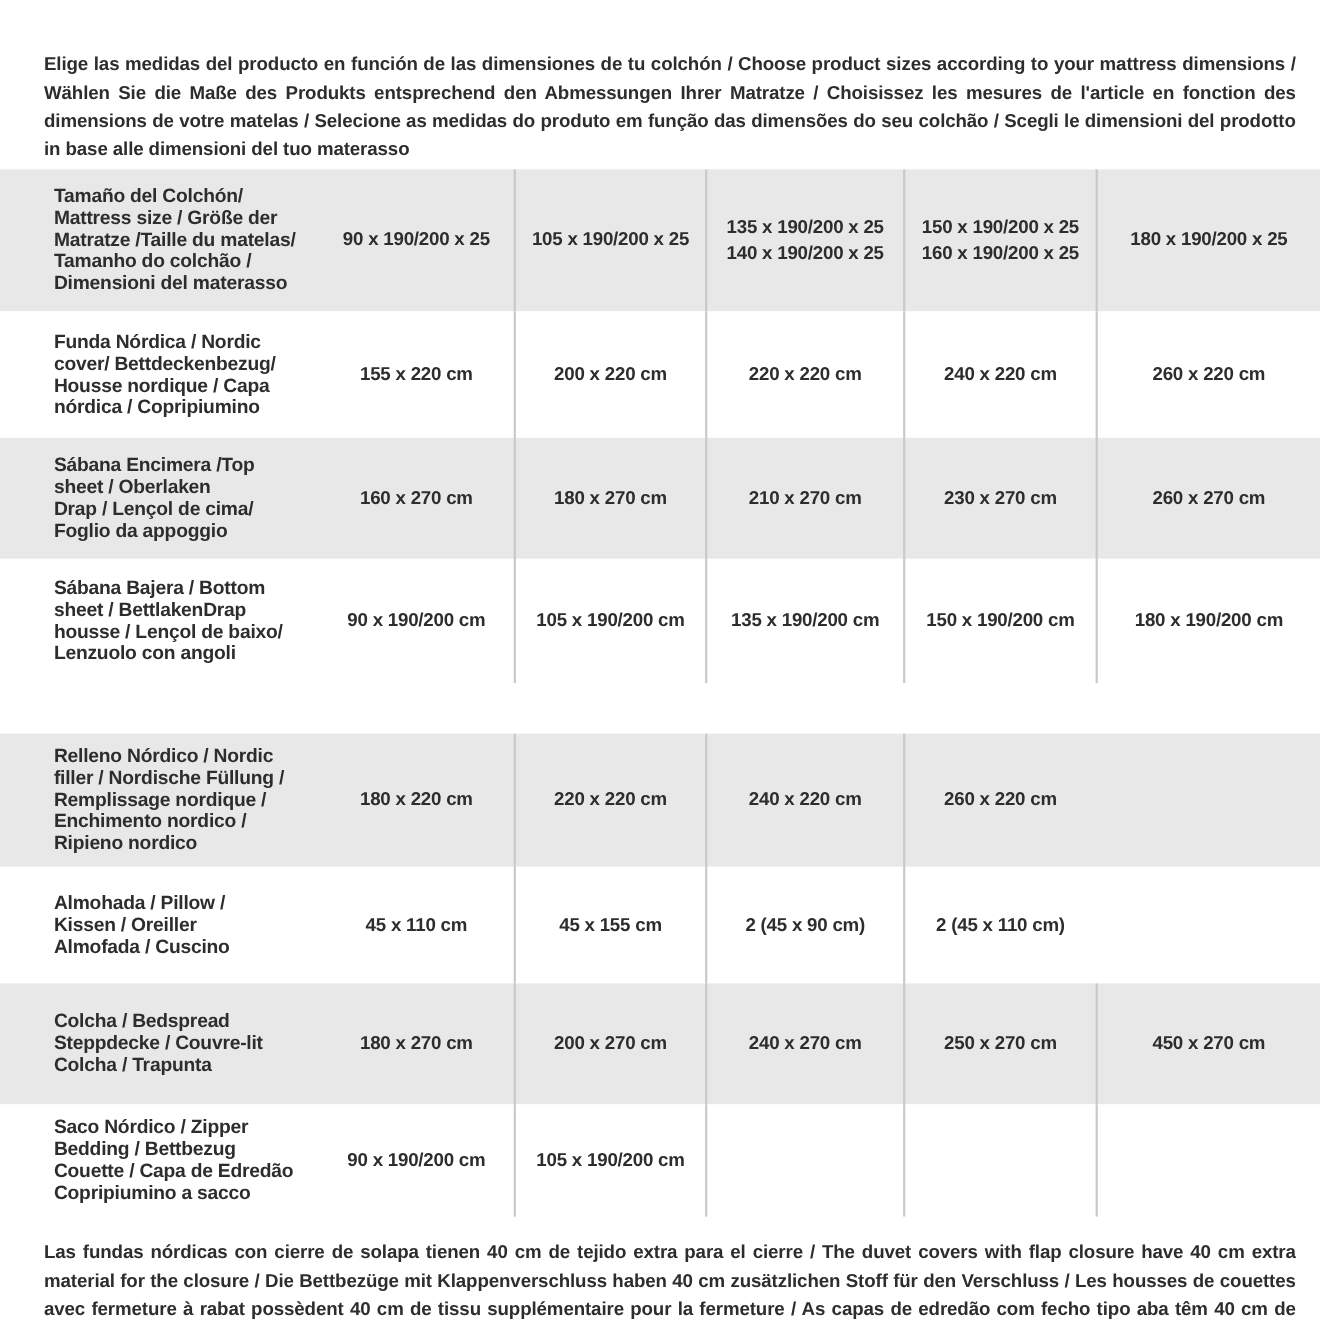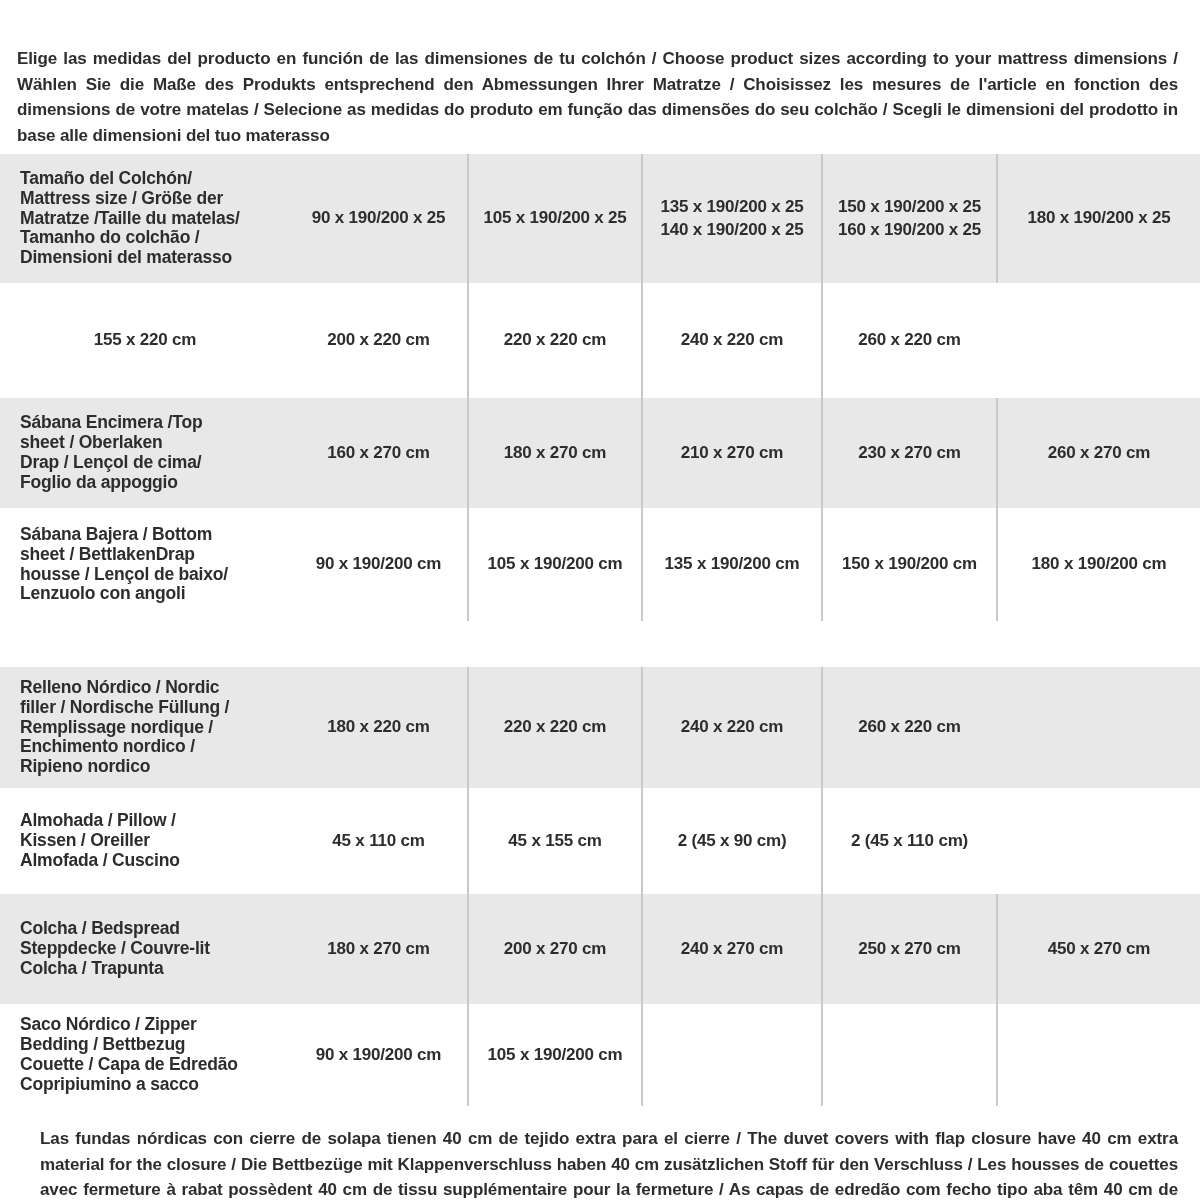--- a/index.html
+++ b/index.html
@@ -9,21 +9,21 @@
   }
   body {
     width: 1200px;
     height: 1200px;
     font-family: "Liberation Sans", sans-serif;
     font-weight: bold;
     color: #2d2d2d;
     overflow: hidden;
   }
   .intro {
-    margin: 46px 22px 0 17px;
+    margin: 46px 22px 0 40px;
     font-size: 17px;
     line-height: 25.5px;
     text-align: justify;
     letter-spacing: -0.1px;
   }
   .size-table {
     margin-top: 6px;
     width: 1200px;
   }
   .row {
@@ -51,21 +51,21 @@
     white-space: pre-line;
     letter-spacing: -0.2px;
   }
   
   .row > .cell:nth-child(n+3) {
     border-left: 2px solid #c9c9c9;
   }
   .cell.label {
     justify-content: flex-start;
     text-align: left;
-    padding-left: 20px;
+    padding-left: 49px;
     padding-right: 8px;
     font-size: 17.5px;
     line-height: 1.14;
   }
   .footnote {
     margin: 20px 22px 10px 40px;
     font-size: 17px;
     line-height: 25.5px;
     text-align: justify;
     letter-spacing: -0.1px;
@@ -87,20 +87,24 @@
     <div class="cell">90 x 190/200 x 25</div>
     <div class="cell">105 x 190/200 x 25</div>
     <div class="cell">135 x 190/200 x 25
 140 x 190/200 x 25</div>
     <div class="cell">150 x 190/200 x 25
 160 x 190/200 x 25</div>
     <div class="cell">180 x 190/200 x 25</div>
   </div>
 
   <div class="row plain r-funda">
+    <div class="cell label">Funda Nórdica /  Nordic
+cover/ Bettdeckenbezug/
+Housse nordique  / Capa
+nórdica / Copripiumino</div>
     <div class="cell">155 x 220 cm</div>
     <div class="cell">200 x 220 cm</div>
     <div class="cell">220 x 220 cm</div>
     <div class="cell">240 x 220 cm</div>
     <div class="cell">260 x 220 cm</div>
   </div>
 
   <div class="row shade r-encimera">
     <div class="cell label">Sábana Encimera /Top
 sheet / Oberlaken

